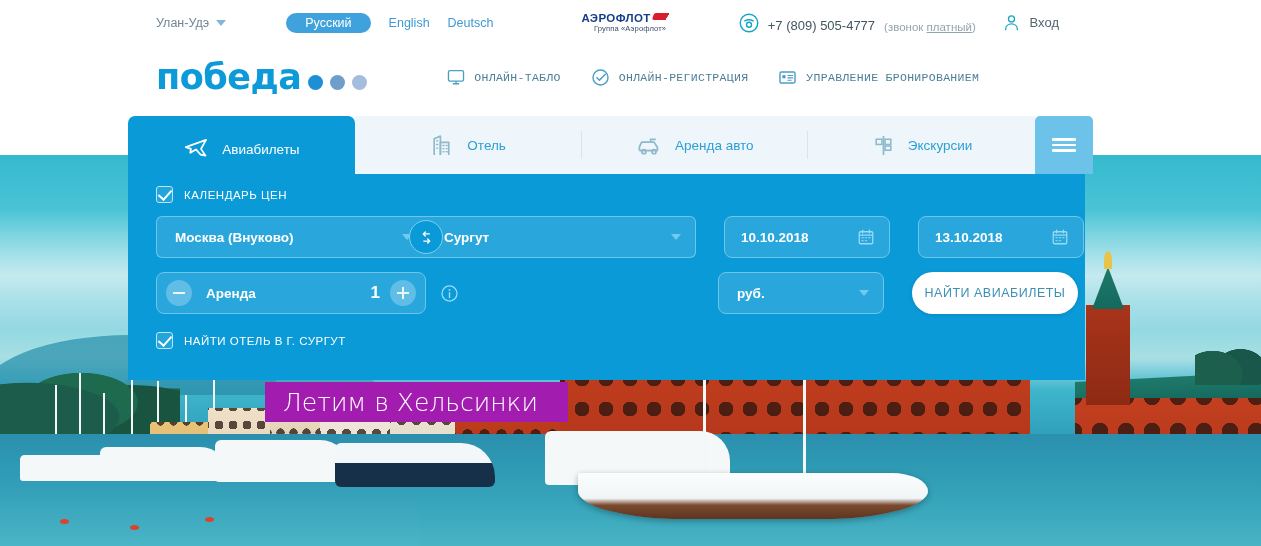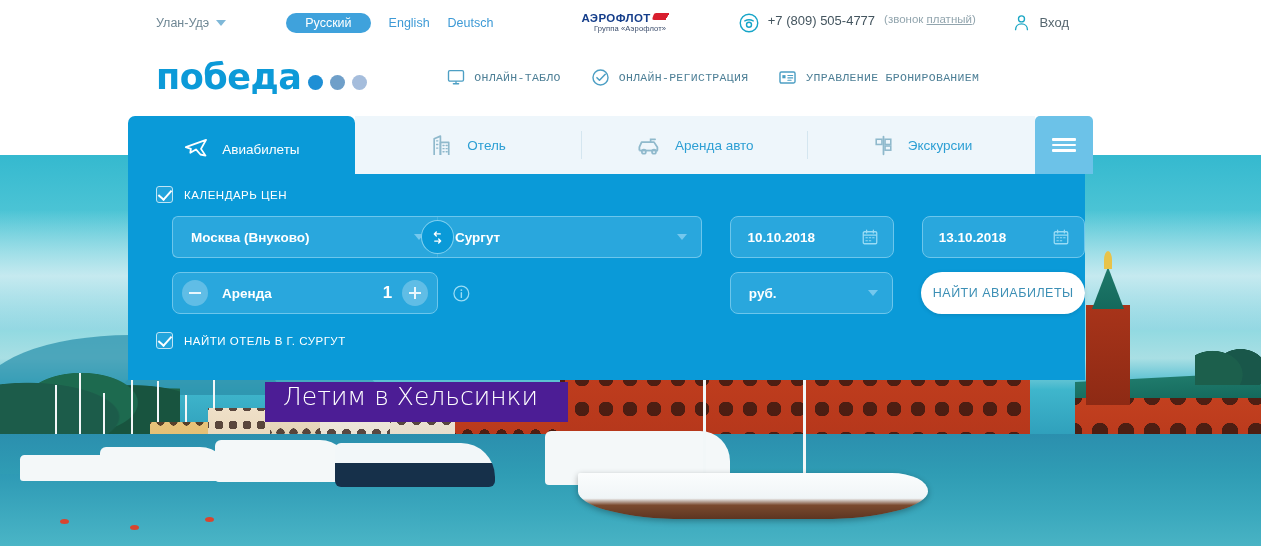--- a/index.html
+++ b/index.html
@@ -84,25 +84,25 @@
   .city-sel { display:flex; align-items:center; gap:7px; margin-left: 28px; color:#6f8794; font-size: 12.5px; }
   .caret-sm { width:0;height:0;border-left:5px solid transparent;border-right:5px solid transparent;border-top:6px solid #7fb8d8; }
   .langs { display:flex; align-items:center; gap: 18px; margin-left: 60px; }
   .lang { font-size: 12.5px; color:#3d9ad6; cursor:pointer; }
   .lang.active { background:#3fa2dc; color:#fff; border-radius: 11px; padding: 3px 19px; }
   .aeroflot { margin-left: 88px; text-align:center; line-height:1.05; }
   .af-top { font-size: 11.5px; font-weight: bold; color:#143d8a; letter-spacing:.4px; }
   .af-sub { font-size: 7.6px; color:#3a4c6b; letter-spacing:.1px; }
   .af-wing { display:inline-block; width:26px;height:7px; margin-left:2px; position:relative; top:-2px;
              background: linear-gradient(105deg, #d81e2e 55%, transparent 56%); transform: skewX(-18deg); border-radius:2px; }
-  .phone-wrap { display:flex; align-items:flex-start; gap:9px; margin-left: 60px; }
+  .phone-wrap { display:flex; align-items:flex-end; gap:9px; margin-left: 60px; }
   .phone-num { font-size: 13px; color:#44555f; }
   .phone-note { font-size: 11.5px; color:#92a5ae; }
   .phone-note u { text-decoration: underline; }
-  .login-wrap { display:flex; align-items:center; gap:9px; margin-left: auto; margin-right: 24px; }
+  .login-wrap { display:flex; align-items:center; gap:9px; margin-left: auto; margin-right: 34px; }
   .login-txt { font-size: 13px; color:#55666f; }
 
   
   .header {
     position: absolute; left: 128px; top: 38px; width: 965px; height: 78px;
     background: #fff; display:flex; align-items:center; z-index: 20;
   }
   .logo { margin-left: 28px; display:flex; align-items:flex-end; gap: 7px; }
   .logo-text {
     font-size: 35px; font-weight: bold; color:#0c9ad8; letter-spacing: -0.5px;
@@ -142,21 +142,21 @@
   .chk {
     width: 17px; height: 17px; border: 1.5px solid #bfe4f5; border-radius: 3px;
     background: rgba(255,255,255,.1); position: relative; cursor: pointer;
   }
   .chk::after {
     content:''; position:absolute; left: 4px; top: 0px; width: 6px; height: 11px;
     border: solid #fff; border-width: 0 2.3px 2.3px 0; transform: rotate(42deg);
   }
   .chk-label { font-size: 11.5px; color:#fff; letter-spacing:.5px; }
 
-  .row { display:flex; align-items:center; margin-left: 44px; }
+  .row { display:flex; align-items:center; margin-left: 28px; }
   .row1 { margin-top: 13px; }
   .row2 { margin-top: 14px; }
 
   .field {
     height: 42px; background: rgba(255,255,255,.13); border: 1px solid #6cc6ec;
     border-radius: 8px; display:flex; align-items:center; position: relative;
   }
   .field-val { font-size: 13.5px; color:#fff; font-weight: bold; margin-left: 18px; }
   .caret {
     position: absolute; right: 14px; width:0;height:0;
@@ -191,21 +191,21 @@
   .btn-search {
     width: 166px; height: 42px; margin-left: 28px; background:#fff; border-radius: 21px;
     display:flex; align-items:center; justify-content:center; cursor:pointer;
     box-shadow: 0 1px 4px rgba(0,0,0,.12);
   }
   .btn-search span { font-size: 12.5px; color:#3c8fb5; letter-spacing:.5px; }
 
   
   .banner {
     position: absolute; left: 265px; top: 382px; width: 303px; height: 40px;
-    background: #4c1d95; display:flex; align-items:flex-start; z-index: 16;
+    background: #a21caf; display:flex; align-items:center; z-index: 16;
   }
   .banner span {
     font-size: 25px; color:#fff; margin-left: 18px;
     font-family: "DejaVu Sans", sans-serif; font-weight: 300;
   }
 </style>
 </head>
 <body>
 
 <div class="photo">

